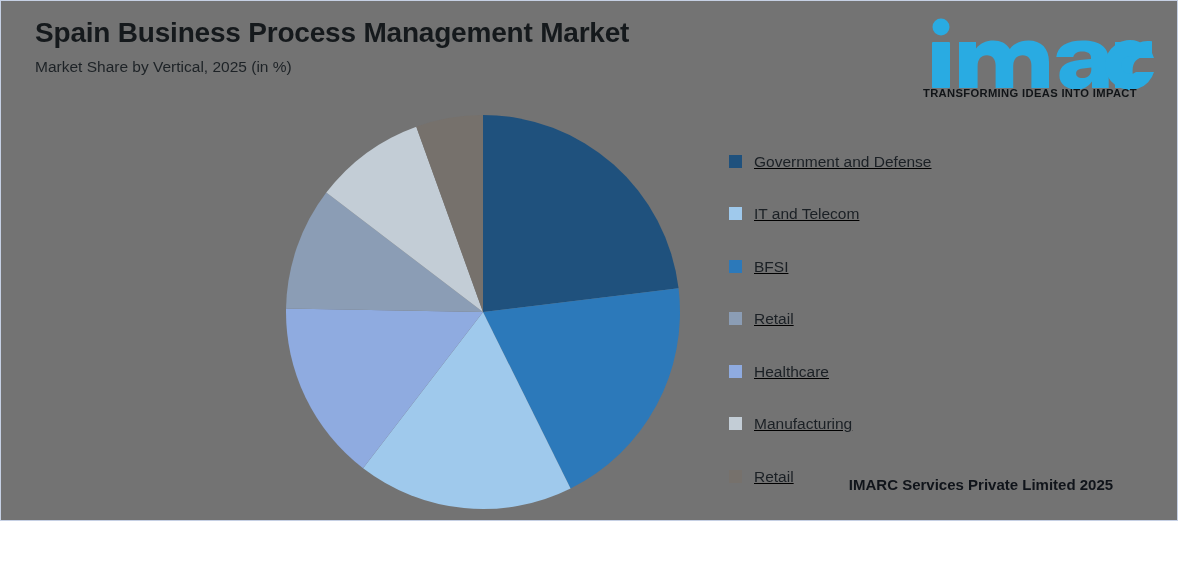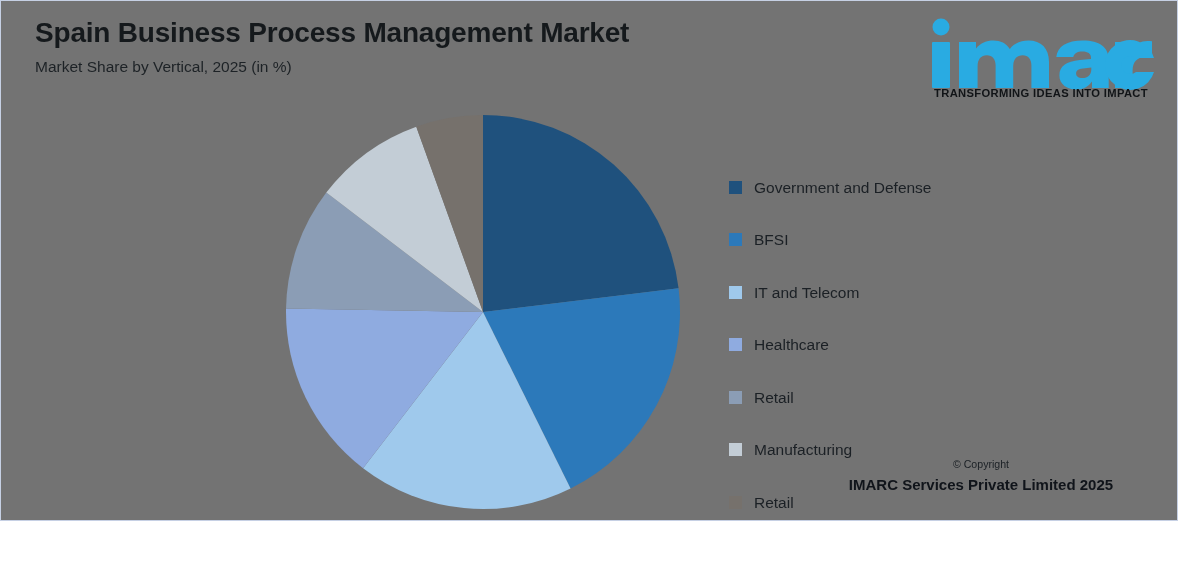--- a/index.html
+++ b/index.html
@@ -47,21 +47,20 @@
     line-height: 1.2;
     white-space: nowrap;
   }
 
   
   #logo-block {
     position: absolute;
     right: 18px;
     top: 14px;
     width: 236px;
-    text-align: center;
   }
   #logo-mark {
     display: block;
     width: 236px;
     height: 76px;
   }
   #logo-tagline {
     font-size: 11.2px;
     font-weight: bold;
     color: #111417;
@@ -77,22 +76,23 @@
     top: 113px;
     width: 396px;
     height: 396px;
   }
   #pie-svg { display: block; }
 
   
   #legend {
     position: absolute;
     left: 728px;
-    top: 160px;
+    top: 134px;
     width: 400px;
+    text-decoration: underline;
   }
   .legend-item {
     display: flex;
     align-items: center;
     height: 52.5px;
   }
   .legend-swatch {
     width: 13px;
     height: 13px;
     flex: 0 0 13px;
@@ -168,43 +168,42 @@
         <path d="M 198 198 L 131.27 12.65 A 197 197 0 0 1 198.00 1.00 Z" fill="#76716c"></path>
       </svg>
   </div>
 
   <div id="legend">
       <div class="legend-item">
         <span class="legend-swatch" style="background: rgb(31, 81, 125);"></span>
         <span class="legend-label">Government and Defense</span>
       </div>
       <div class="legend-item">
+        <span class="legend-swatch" style="background: rgb(159, 201, 236);"></span>
+        <span class="legend-label">IT and Telecom</span>
+      </div>
+      <div class="legend-item">
         <span class="legend-swatch" style="background: rgb(44, 121, 186);"></span>
         <span class="legend-label">BFSI</span>
       </div>
       <div class="legend-item">
-        <span class="legend-swatch" style="background: rgb(159, 201, 236);"></span>
-        <span class="legend-label">IT and Telecom</span>
+        <span class="legend-swatch" style="background: rgb(139, 157, 181);"></span>
+        <span class="legend-label">Retail</span>
       </div>
       <div class="legend-item">
         <span class="legend-swatch" style="background: rgb(143, 171, 224);"></span>
         <span class="legend-label">Healthcare</span>
       </div>
       <div class="legend-item">
-        <span class="legend-swatch" style="background: rgb(139, 157, 181);"></span>
-        <span class="legend-label">Retail</span>
-      </div>
-      <div class="legend-item">
         <span class="legend-swatch" style="background: rgb(195, 205, 214);"></span>
         <span class="legend-label">Manufacturing</span>
       </div>
       <div class="legend-item">
         <span class="legend-swatch" style="background: rgb(118, 113, 108);"></span>
         <span class="legend-label">Retail</span>
       </div>
     </div>
 
   <div id="footer">
-    <div id="copyright-line">© Copyright</div>
     <div id="copyright-owner">IMARC Services Private Limited 2025</div>
   </div>
 
 </div>
 
 </body></html>

